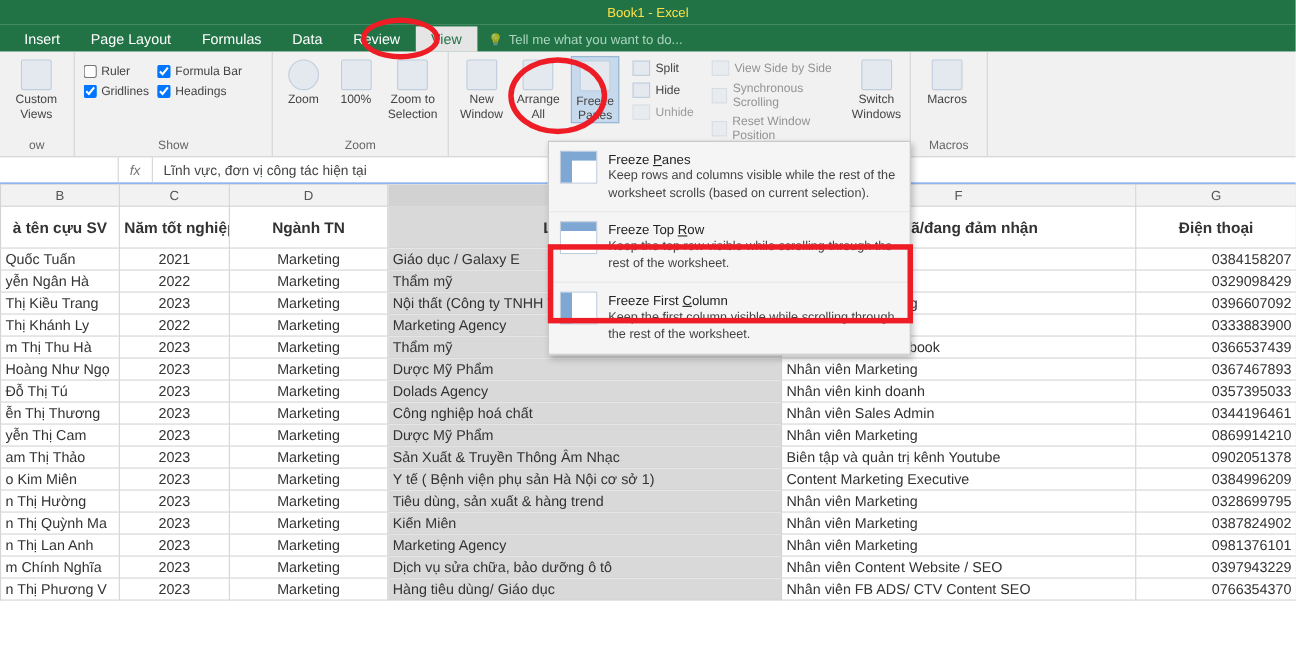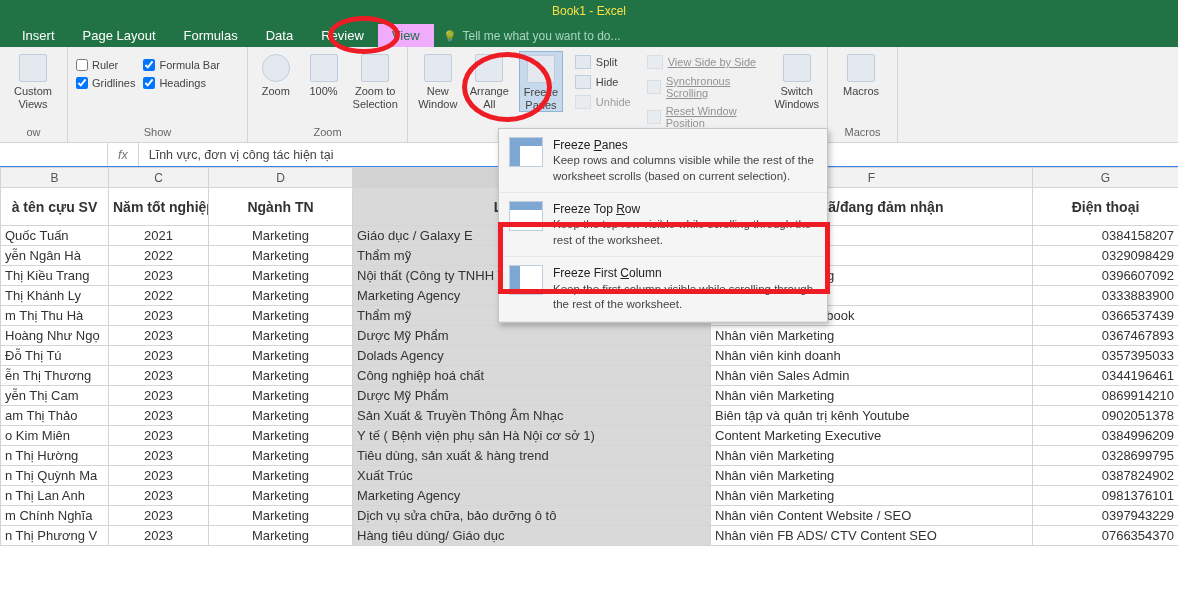--- a/index.html
+++ b/index.html
@@ -5,21 +5,21 @@
   * { box-sizing: border-box; margin: 0; padding: 0; font-family: "Segoe UI", Tahoma, sans-serif; }
   body { width: 1178px; height: 591px; overflow: hidden; background: #fff; font-size: 13px; color: #333; position: relative; }
 
   
   .title-bar { height: 22px; background: #217346; color: #fde047; display: flex; align-items: center; justify-content: center; font-size: 12px; }
   .title-bar span { }
 
   
   .tabs-row { height: 25px; background: #217346; display: flex; align-items: flex-end; padding-left: 8px; gap: 0; }
   .tab { padding: 4px 14px; color: #fff; font-size: 13px; cursor: pointer; }
-  .tab.active { background: #f0abfc; color: #217346; }
+  .tab.active { background: #e5e5e5; color: #217346; }
   .tellme { color: #a9d5bd; font-size: 12px; padding: 4px 10px; display: flex; align-items: center; gap: 5px; }
   .tellme::before { content: "💡"; opacity: .6; font-size: 11px; }
 
   
   .ribbon { height: 96px; background: #f1f1f1; border-bottom: 1px solid #d4d4d4; display: flex; font-size: 11px; color: #444; }
   .group { border-right: 1px solid #d4d4d4; padding: 4px 8px 2px; display: flex; flex-direction: column; justify-content: space-between; }
   .group-body { display: flex; gap: 8px; align-items: flex-start; }
   .group-label { text-align: center; font-size: 11px; color: #666; padding: 2px 0; }
   .big-btn { display: flex; flex-direction: column; align-items: center; width: 50px; text-align: center; line-height: 1.15; gap: 3px; padding-top: 3px; cursor: pointer; }
   .big-btn .ic { width: 28px; height: 28px; background: #e3e9ef; border: 1px solid #c0cddc; border-radius: 2px; position: relative; }
@@ -165,21 +165,21 @@
           </div>
         <div class="small-btn">
             <span class="ic-s"></span>
             <span>Hide</span>
           </div>
         <div class="small-btn" style="opacity:.5;">
             <span class="ic-s"></span>
             <span>Unhide</span>
           </div>
       </div>
-      <div class="small-col" style="opacity:.55;text-decoration:underline;">
+      <div class="small-col" style="opacity:.55;">
         <div class="small-btn">
             <span class="ic-s"></span>
             <span>View Side by Side</span>
           </div>
         <div class="small-btn">
             <span class="ic-s"></span>
             <span>Synchronous Scrolling</span>
           </div>
         <div class="small-btn">
             <span class="ic-s"></span>
@@ -361,21 +361,21 @@
           <td class="c-center">2023</td>
           <td class="c-center">Marketing</td>
           <td class="sel-col">Tiêu dùng, sản xuất &amp; hàng trend</td>
           <td>Nhân viên Marketing</td>
           <td style="text-align: right;">0328699795</td>
         </tr>
         <tr>
           <td>n Thị Quỳnh Ma</td>
           <td class="c-center">2023</td>
           <td class="c-center">Marketing</td>
-          <td class="sel-col">Xuất Trúc</td>
+          <td class="sel-col">Kiến Miên</td>
           <td>Nhân viên Marketing</td>
           <td style="text-align: right;">0387824902</td>
         </tr>
         <tr>
           <td>n Thị Lan Anh</td>
           <td class="c-center">2023</td>
           <td class="c-center">Marketing</td>
           <td class="sel-col">Marketing Agency</td>
           <td>Nhân viên Marketing</td>
           <td style="text-align: right;">0981376101</td>

